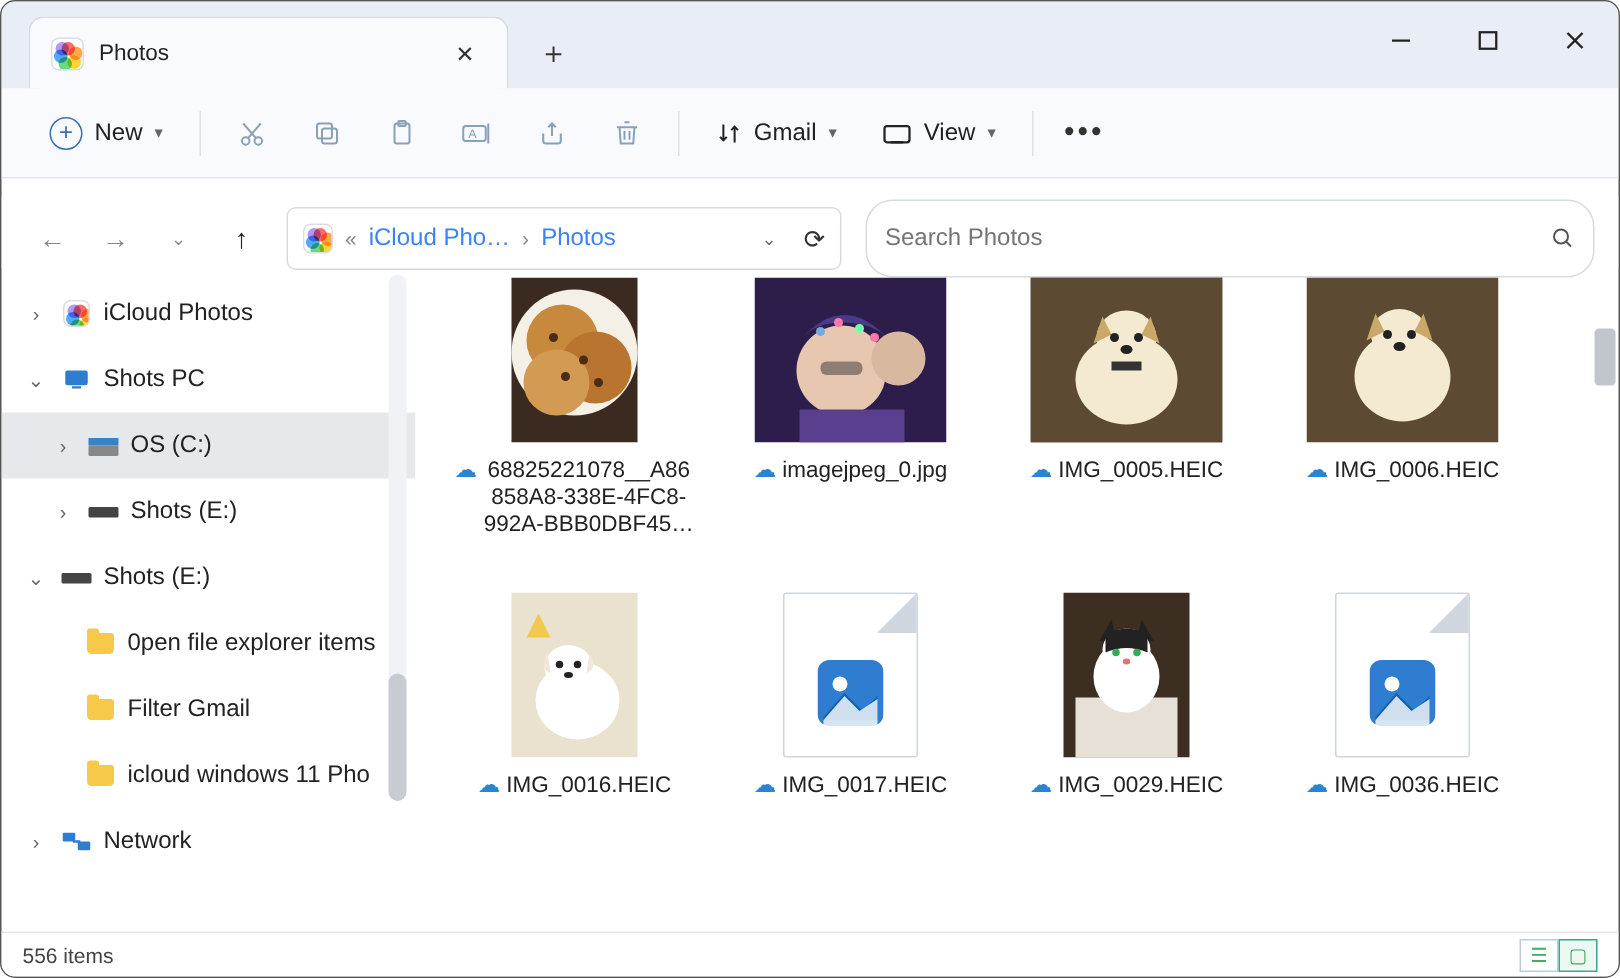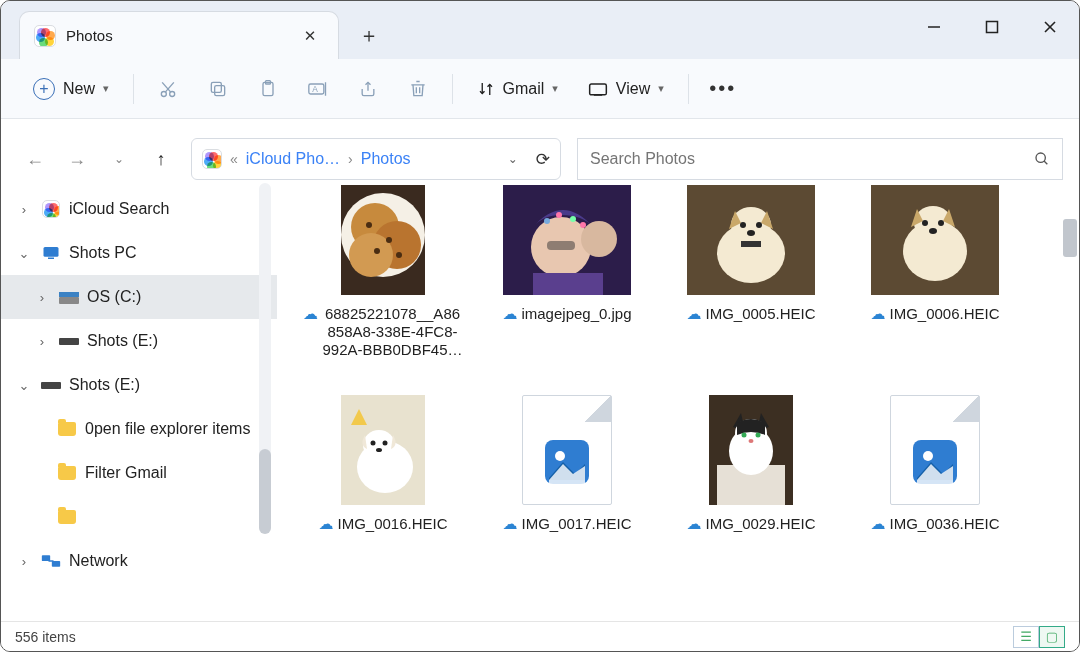--- a/index.html
+++ b/index.html
@@ -29,21 +29,21 @@
   
   .navrow { height:48px; background:#fff; display:flex; align-items:center; padding:8px 16px 0 16px; gap:6px; margin-top:12px;}
   .navbtn { width:36px; height:36px; display:flex; align-items:center; justify-content:center; color:#888; font-size:18px; border-radius:4px;}
   .navbtn.enabled { color:#222; }
   .address { flex:0 0 370px; height:42px; border:1px solid #d6dbe2; border-radius:6px; display:flex; align-items:center; padding:0 10px; gap:8px; background:#fff; margin-left:6px;}
   .address .crumb { font-size:16px; color:#3b82f6; }
   .address .sep { color:#888; font-size:14px;}
   .address .spacer { flex:1; }
   .address .drop { color:#666; font-size:12px;}
   .address .refresh { color:#333; font-size:17px; margin-left:10px;}
-  .searchbox { flex:1; height:42px; border:1px solid #d6dbe2; border-radius:0; display:flex; align-items:center; padding:0 12px; margin-left:10px;}
+  .searchbox { flex:1; height:52px; border:1px solid #d6dbe2; border-radius:18px; display:flex; align-items:center; padding:0 12px; margin-left:10px;}
   .searchbox input { border:none; outline:none; flex:1; font-size:16px; color:#555; background:transparent;}
   .searchbox .sicon { color:#555; font-size:15px;}
 
   
   .bodyrow { display:flex; height:490px; }
   .tree { width:276px; padding:8px 0; overflow:hidden; position:relative;}
   .treeitem { display:flex; align-items:center; height:44px; padding-left:14px; gap:8px; font-size:16px; color:#222; white-space:nowrap; overflow:hidden;}
   .treeitem.sel { background:#e6e9ec;}
   .treeitem .exp { width:18px; color:#666; font-size:13px; text-align:center;}
   .treeitem .ticon { width:20px; height:20px; display:flex; align-items:center; justify-content:center;}
@@ -245,21 +245,21 @@
       <span class="ticon">
           <div class="photoapp" style="width:18px;height:18px;">
             <span class="petal p1"></span>
             <span class="petal p2"></span>
             <span class="petal p3"></span>
             <span class="petal p4"></span>
             <span class="petal p5"></span>
             <span class="petal p6"></span>
           </div>
         </span>
-      <span>iCloud Search</span>
+      <span>iCloud Photos</span>
     </div>
     <div class="treeitem">
       <span class="exp">⌄</span>
       <span class="ticon">
           <svg width="18" height="16" viewBox="0 0 24 20" fill="#2f7dd1">
             <rect x="2" y="2" width="20" height="13" rx="2"></rect>
             <rect x="8" y="16" width="8" height="2"></rect>
           </svg>
         </span>
       <span>Shots PC</span>
@@ -297,20 +297,21 @@
     <div class="treeitem ind2">
       <span class="ticon">
           <div class="folder-ico"></div>
         </span>
       <span>Filter Gmail</span>
     </div>
     <div class="treeitem ind2">
       <span class="ticon">
           <div class="folder-ico"></div>
         </span>
+      <span>icloud windows 11 Pho</span>
     </div>
     <div class="treeitem">
       <span class="exp">›</span>
       <span class="ticon">
           <svg width="20" height="16" viewBox="0 0 24 18" fill="#2f7dd1">
             <rect x="1" y="2" width="10" height="7" rx="1"></rect>
             <rect x="13" y="9" width="10" height="7" rx="1"></rect>
             <line x1="9" y1="9" x2="15" y2="9" stroke="#2f7dd1" stroke-width="2"></line>
           </svg>
         </span>

